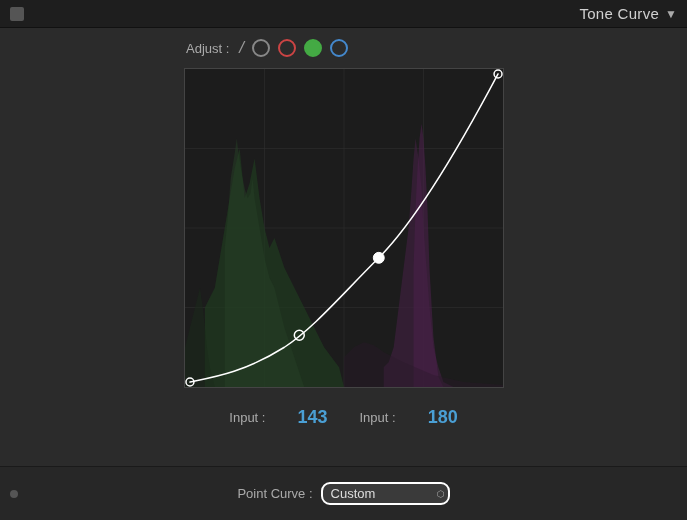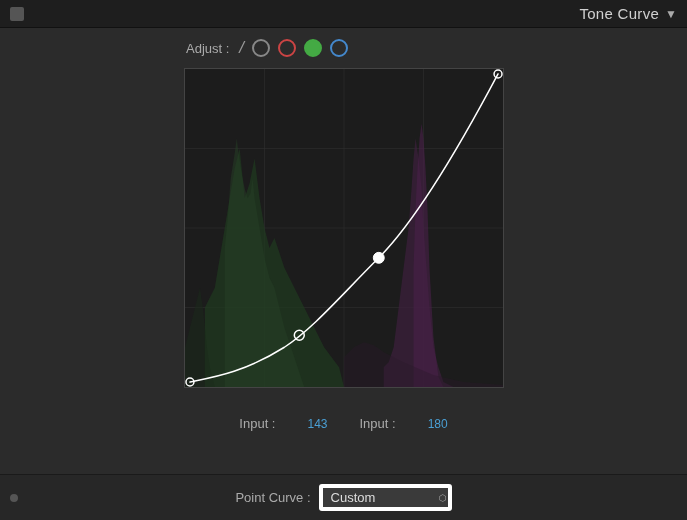--- a/index.html
+++ b/index.html
@@ -94,57 +94,57 @@
       width: 100%;
       height: 100%;
     }
 
     
     .io-row {
       display: flex;
       align-items: center;
       justify-content: center;
       gap: 32px;
-      margin-top: 28px;
+      margin-top: 19px;
       font-size: 13px;
     }
     .io-label {
       color: #aaa;
     }
     .io-value {
       color: #4a9fd4;
-      font-weight: normal;
-      font-size: 12px;
+      font-weight: bold;
+      font-size: 18px;
     }
 
     
     .footer {
       position: absolute;
       bottom: 0;
       left: 0;
       right: 0;
-      height: 46px;
+      height: 54px;
       background: #272727;
       border-top: 1px solid #1a1a1a;
       display: flex;
       align-items: center;
       justify-content: center;
       gap: 8px;
     }
     .footer-label {
       font-size: 13px;
       color: #aaa;
     }
     .footer-select {
       background: #3a3a3a;
-      border: 4px solid #ffffff;
+      border: 2px solid #ffffff;
       color: #ddd;
       font-size: 13px;
       padding: 2px 18px 2px 8px;
-      border-radius: 3px;
+      border-radius: 9px;
       cursor: pointer;
       appearance: none;
       -webkit-appearance: none;
       position: relative;
     }
     .footer-select-wrapper {
       position: relative;
       display: inline-block;
     }
     .footer-select-wrapper::after {

